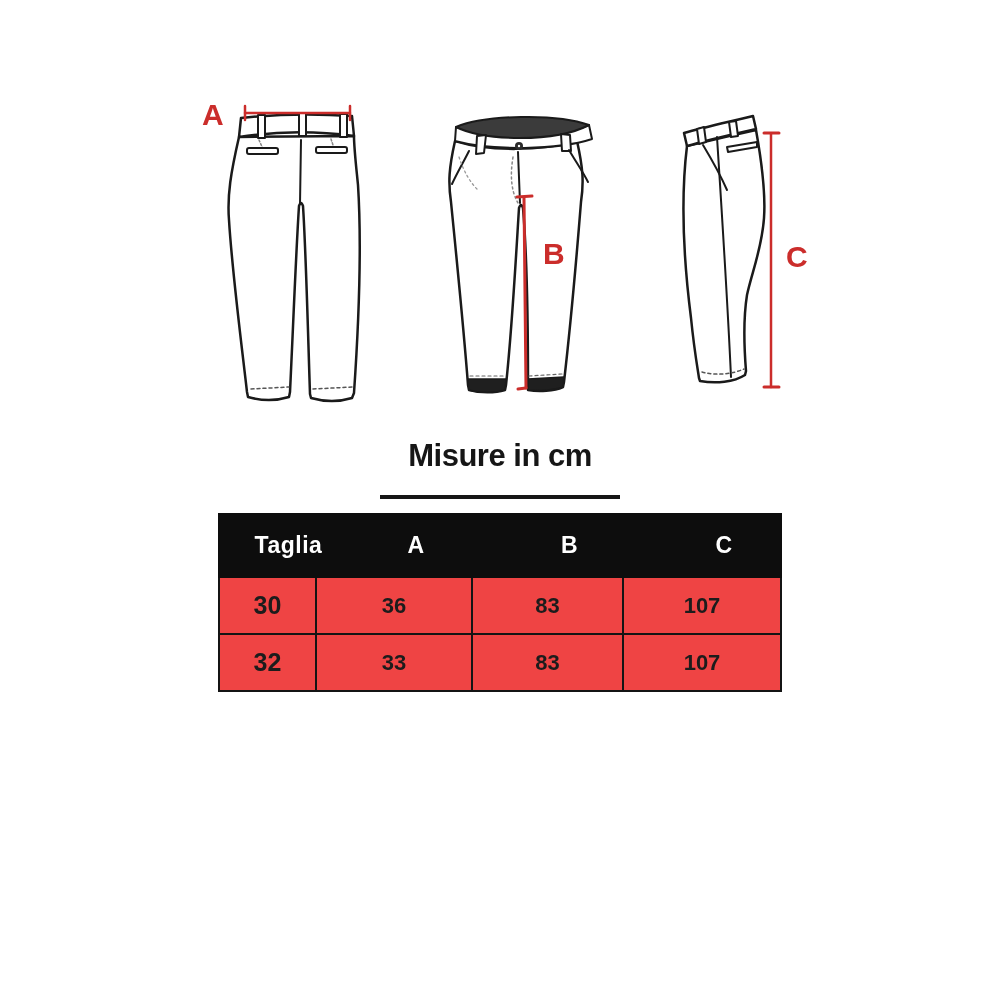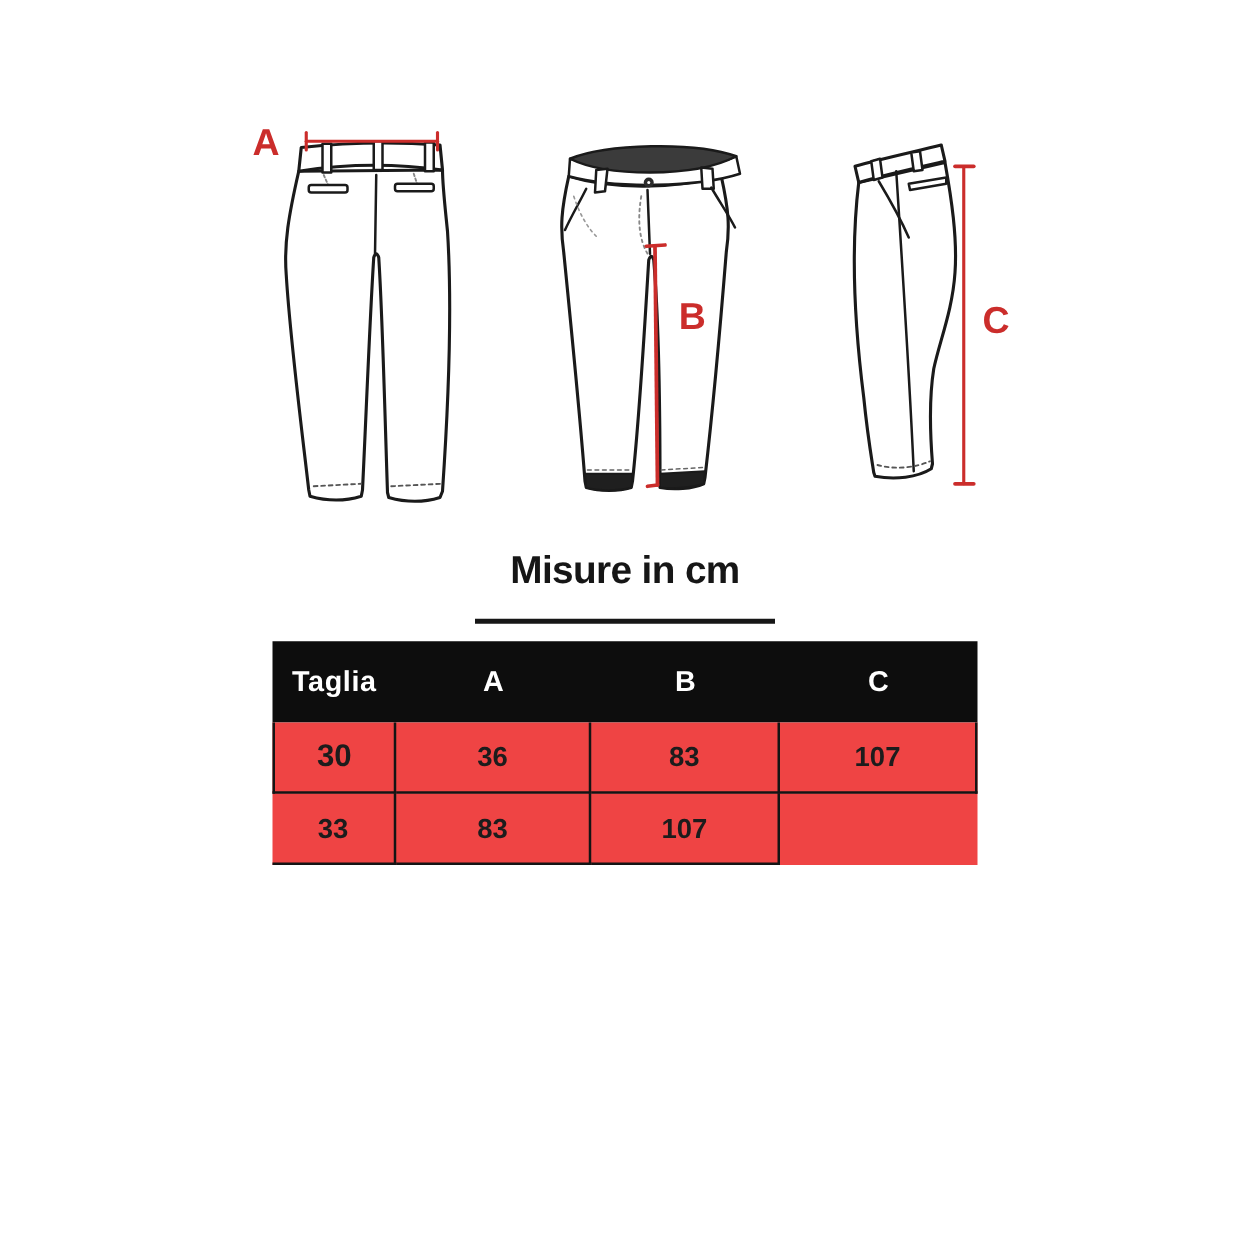--- a/index.html
+++ b/index.html
@@ -36,21 +36,21 @@
   }
   .title-underline{
     position:absolute;left:380px;top:495px;width:240px;height:4px;
     background:#161616;
   }
   .sizes-table{
     position:absolute;left:218px;top:513px;width:564px;
   }
   .thead{
     display:grid;grid-template-columns:99px 156px 151px 158px;
-    height:65px;background:#0d0d0d;align-items:center;
+    height:65px;background:#0d0d0d;align-items:center;padding-left:21px;
   }
   .th{
     color:#ffffff;text-align:center;font-weight:bold;
     font-size:23px;letter-spacing:0.5px;
   }
   .trow{
     display:grid;grid-template-columns:99px 156px 151px 158px;
     height:57px;background:#ef4444;
   }
   .td{
@@ -175,19 +175,20 @@
       <span class="th">B</span>
       <span class="th">C</span>
     </div>
     <div class="trow">
       <span class="td first">30</span>
       <span class="td">36</span>
       <span class="td">83</span>
       <span class="td">107</span>
     </div>
     <div class="trow">
+      <span class="td first">32</span>
       <span class="td">33</span>
       <span class="td">83</span>
       <span class="td">107</span>
     </div>
   </div>
 
 </div>
 
 </body></html>

